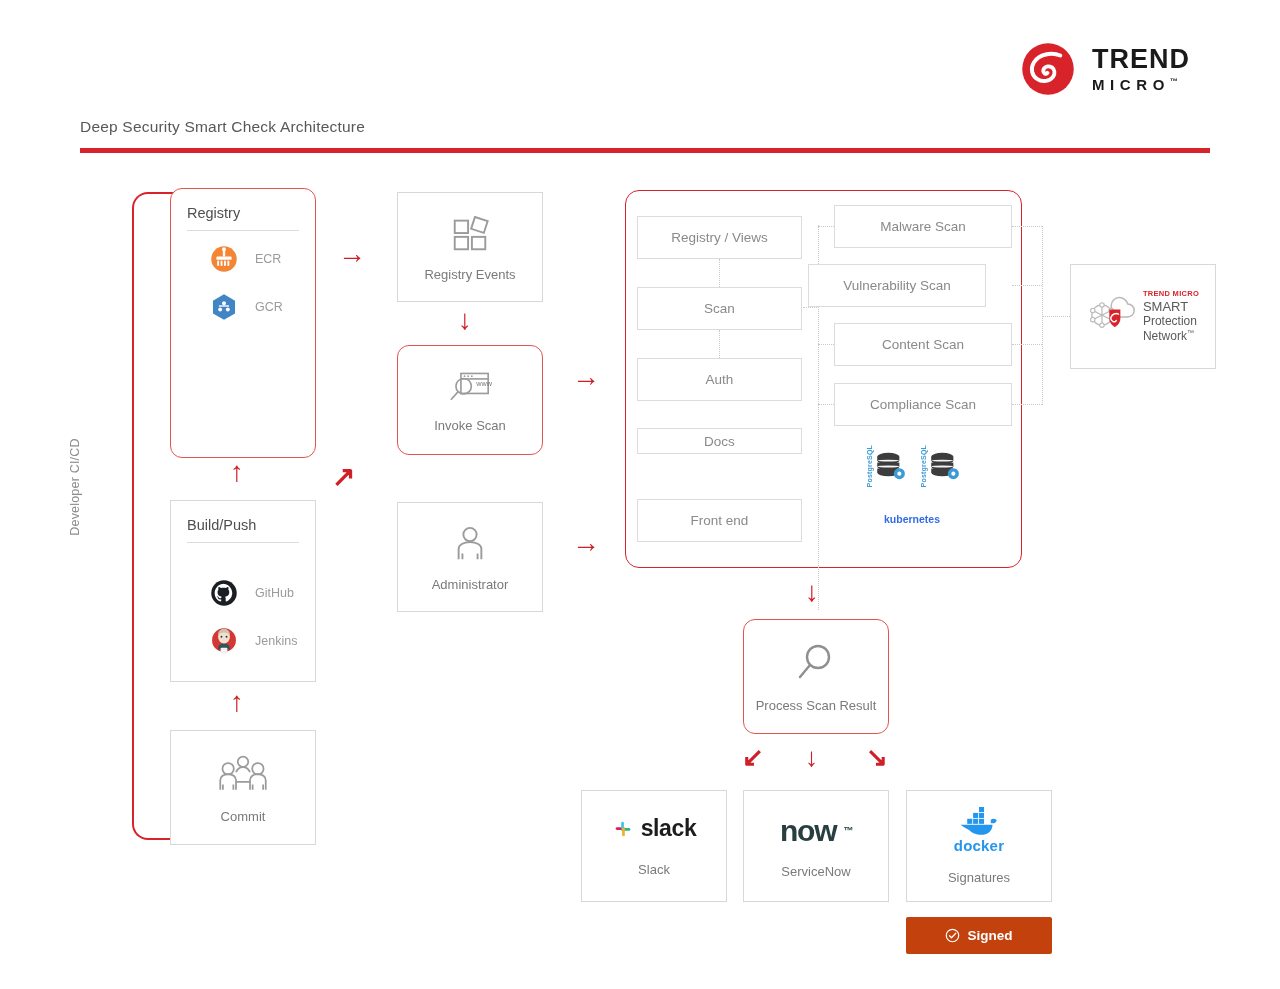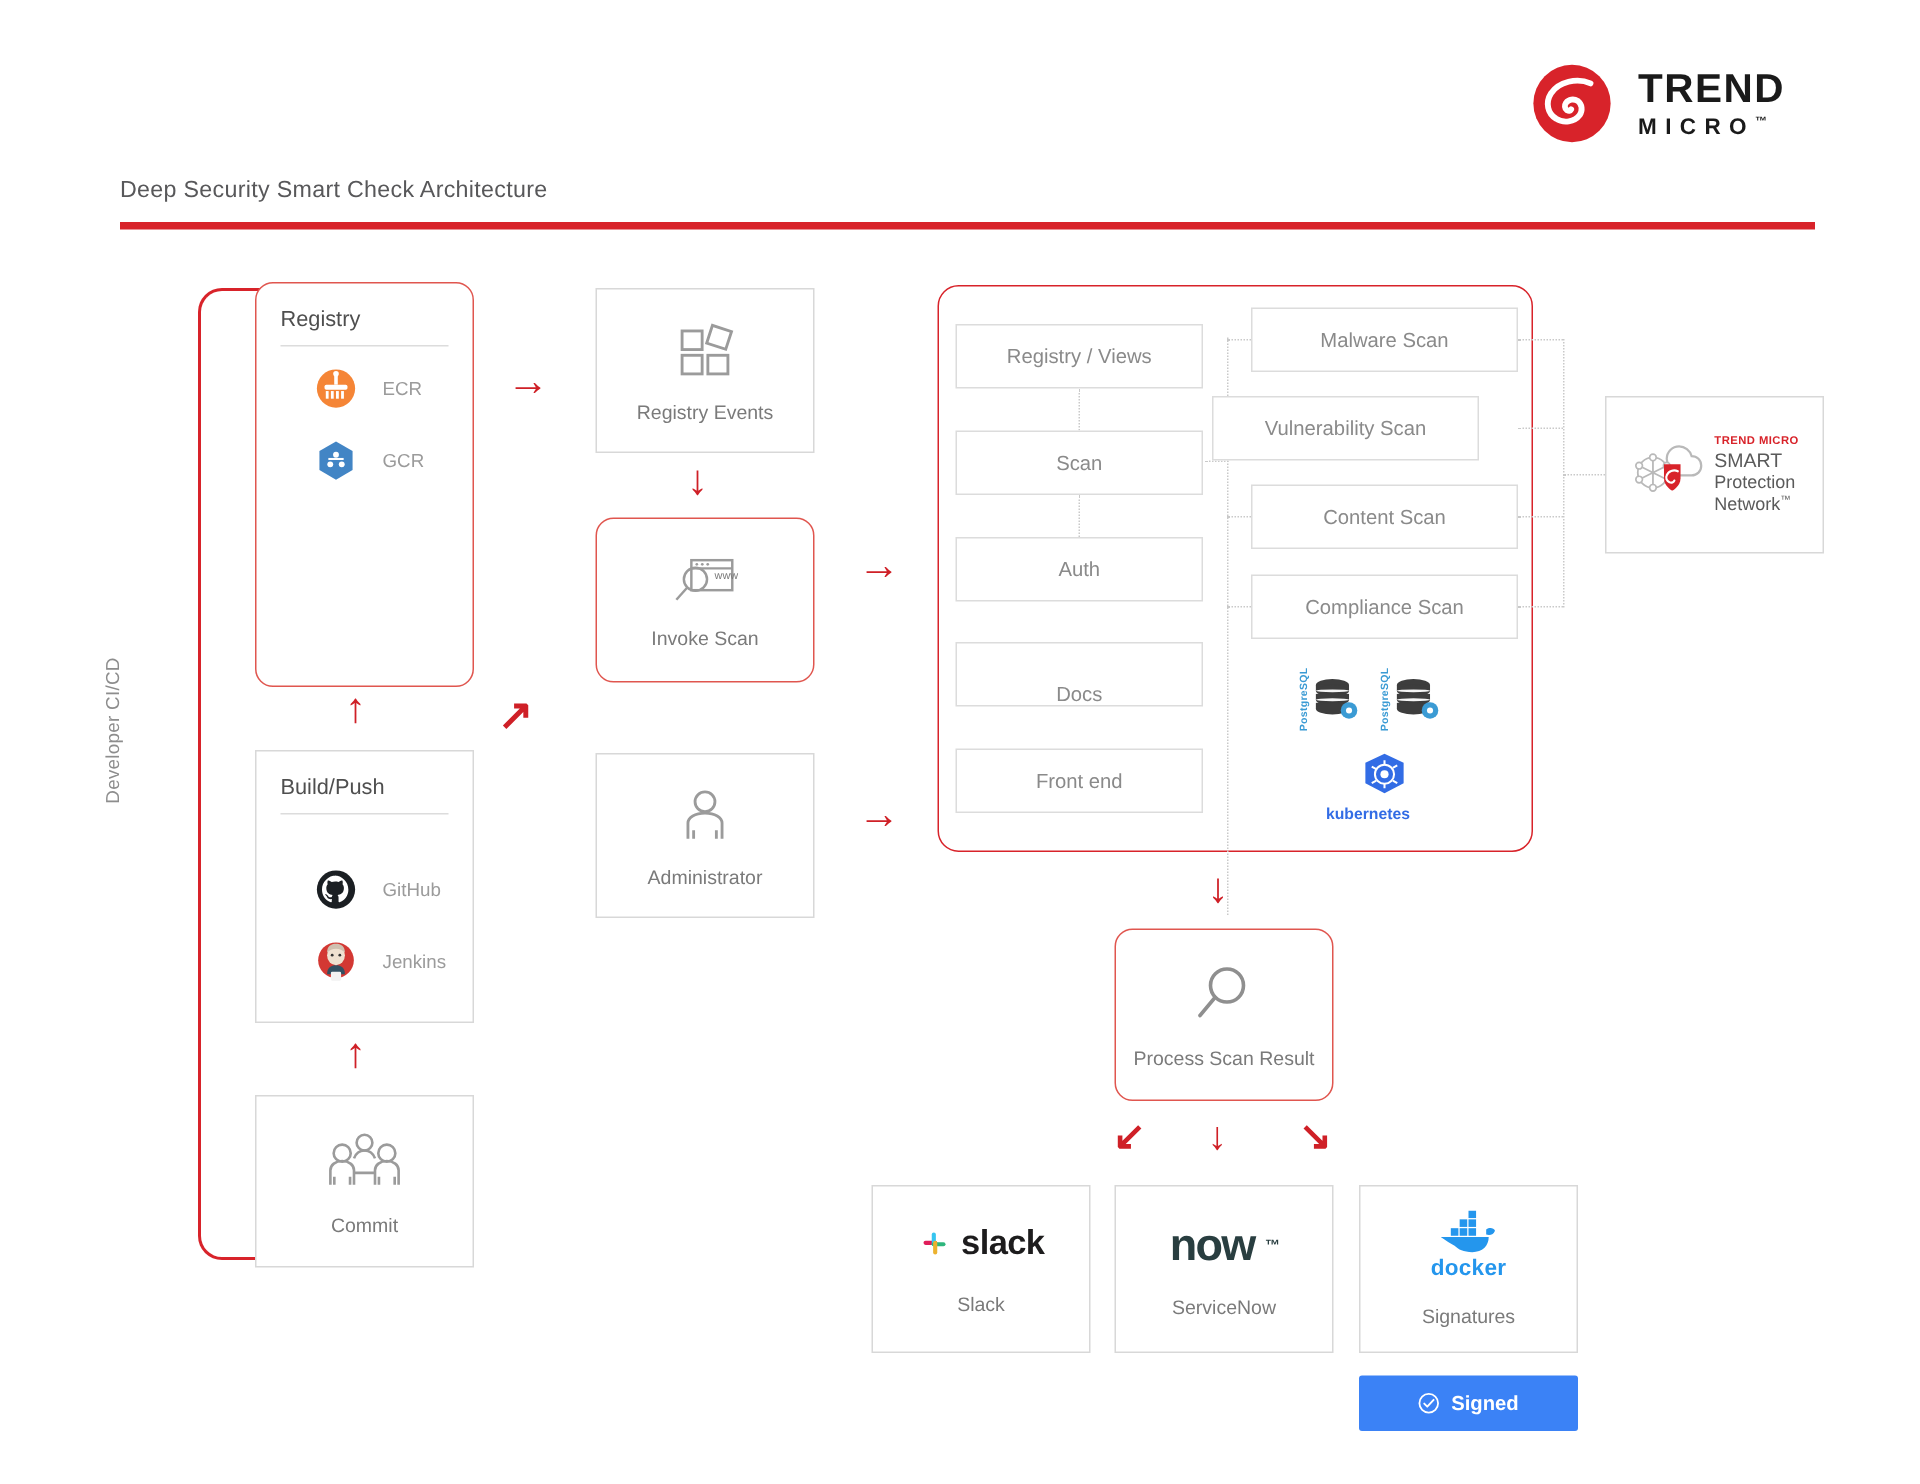--- a/index.html
+++ b/index.html
@@ -66,21 +66,21 @@
 
   
   .arrow{color:#cf2027;line-height:1;font-weight:bold;}
 
   
   .dotv{border-left:1.5px dotted #c9c9c9;}
   .doth{border-top:1.5px dotted #c9c9c9;}
 
   
   #signed{
-    left:906px;top:917px;width:146px;height:37px;background:#3b82f6;
+    left:906px;top:917px;width:146px;height:37px;background:#c2410c;
     color:#fff;font-size:13.5px;font-weight:bold;
     display:flex;align-items:center;justify-content:center;gap:7px;border-radius:2px;
   }
 
   
   #spn-inner{display:flex;align-items:center;gap:4px;}
   #spn-text{line-height:1.18;text-align:left;}
   #spn-text .t1{font-size:7.5px;font-weight:bold;color:#d8232a;letter-spacing:.3px;}
   #spn-text .t2{font-size:13px;font-weight:normal;color:#5a5a5a;}
   #spn-text .t3{font-size:12px;color:#5a5a5a;}
@@ -247,21 +247,21 @@
 
 <div class="abs sbox" style="left:637px;top:216px;width:165px;height:43px;">
     <span>Registry / Views</span>
   </div>
 <div class="abs sbox" style="left:637px;top:287px;width:165px;height:43px;">
     <span>Scan</span>
   </div>
 <div class="abs sbox" style="left:637px;top:358px;width:165px;height:43px;">
     <span>Auth</span>
   </div>
-<div class="abs sbox" style="left:637px;top:428px;width:165px;height:43px;align-items:flex-end;">
+<div class="abs sbox" style="left:637px;top:428px;width:165px;height:26px;">
     <span>Docs</span>
   </div>
 <div class="abs sbox" style="left:637px;top:499px;width:165px;height:43px;">
     <span>Front end</span>
   </div>
 
 <div class="abs sbox" style="left:834px;top:205px;width:178px;height:43px;">
     <span>Malware Scan</span>
   </div>
 <div class="abs sbox" style="left:808px;top:264px;width:178px;height:43px;text-align:center;">
@@ -319,21 +319,21 @@
         <ellipse cx="18" cy="13.6" rx="13" ry="1.1"></ellipse>
         <ellipse cx="18" cy="20.6" rx="13" ry="1.1"></ellipse>
       </g>
     <g fill="#3b9bd4">
         <circle cx="31" cy="29" r="6.5"></circle>
       </g>
     <circle cx="31" cy="29" r="2.4" fill="#fff"></circle>
   </svg>
 </div>
 
-<div class="abs" style="left:884px;top:500px;width:56px;display:flex;flex-direction:column;align-items:flex-end;">
+<div class="abs" style="left:884px;top:500px;width:56px;display:flex;flex-direction:row;align-items:center;">
   <svg style="width:34px;height:34px;" viewBox="0 0 40 40">
     <path d="M20 3l15 7v16l-15 8-15-8V10z" fill="#326ce5"></path>
     <g fill="none" stroke="#fff" stroke-width="1.6">
       <circle cx="20" cy="19" r="7.5"></circle>
       <path d="M20 8v4M20 26v4M10 13l3.5 2M26.5 24L30 26M10 26l3.5-2M26.5 14L30 12"></path>
     </g>
     <circle cx="20" cy="19" r="3.2" fill="#fff"></circle>
   </svg>
   <span class="k8s-word">kubernetes</span>
 </div>

